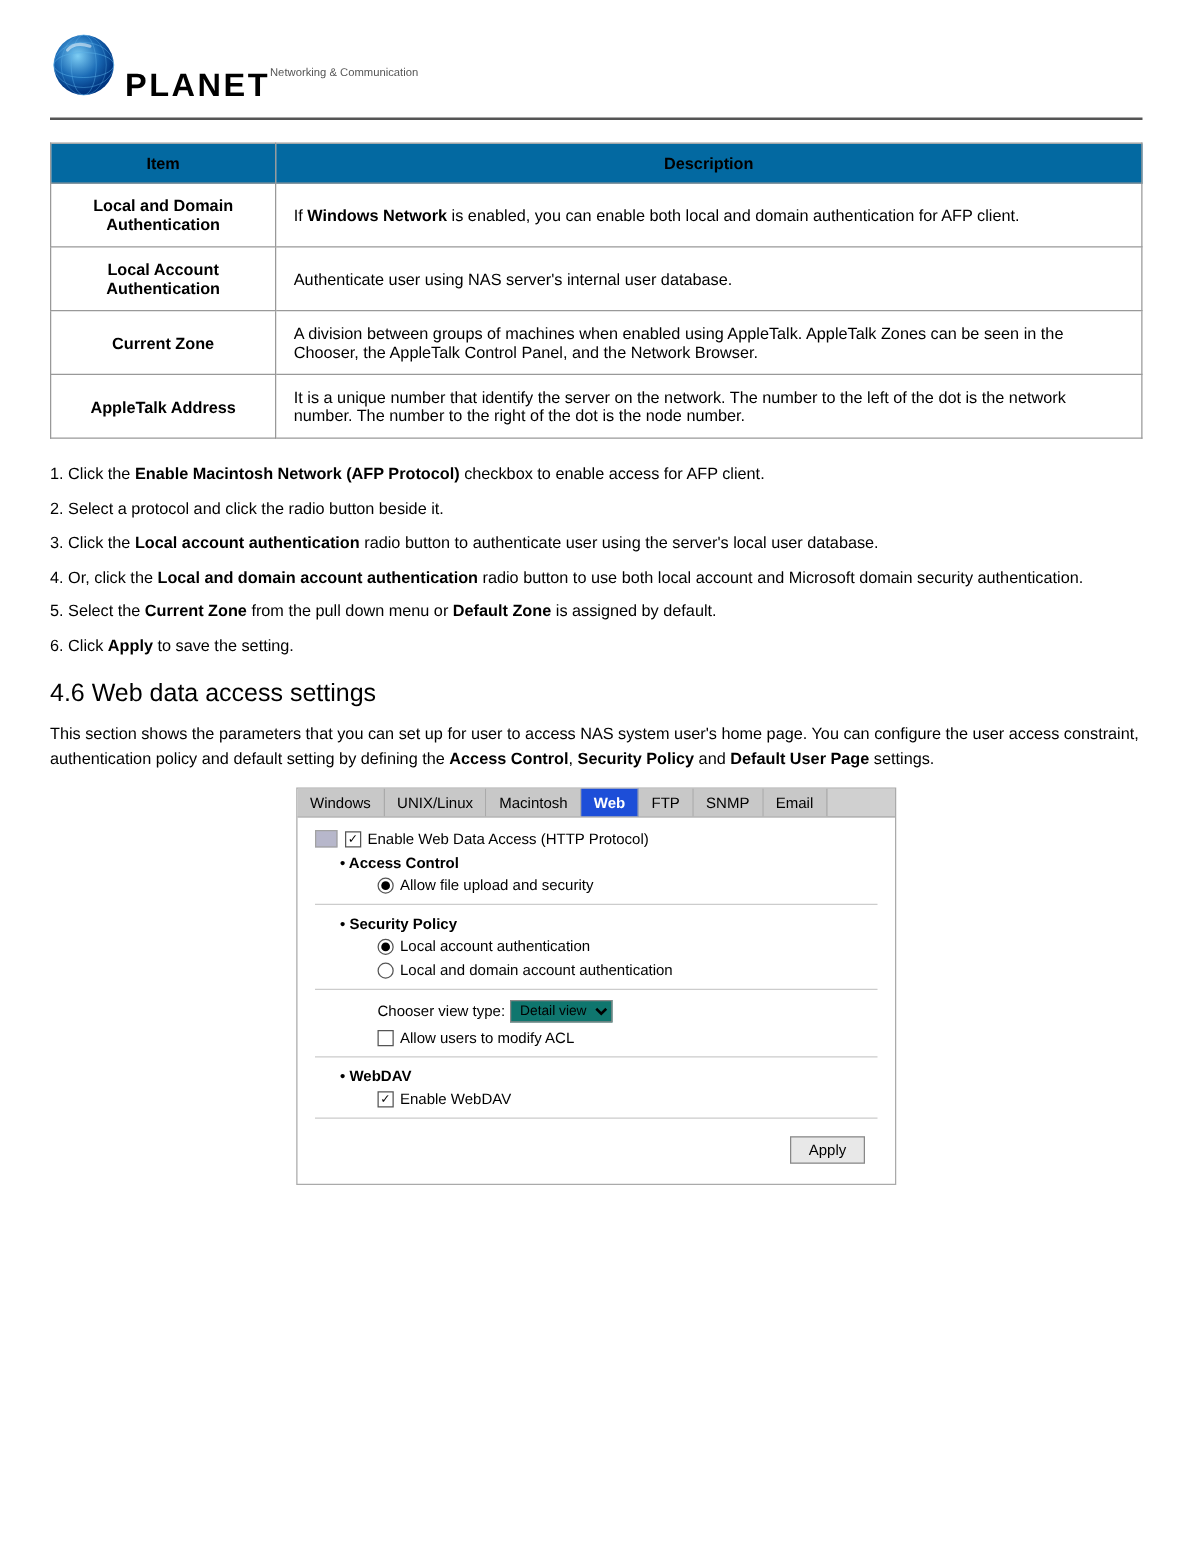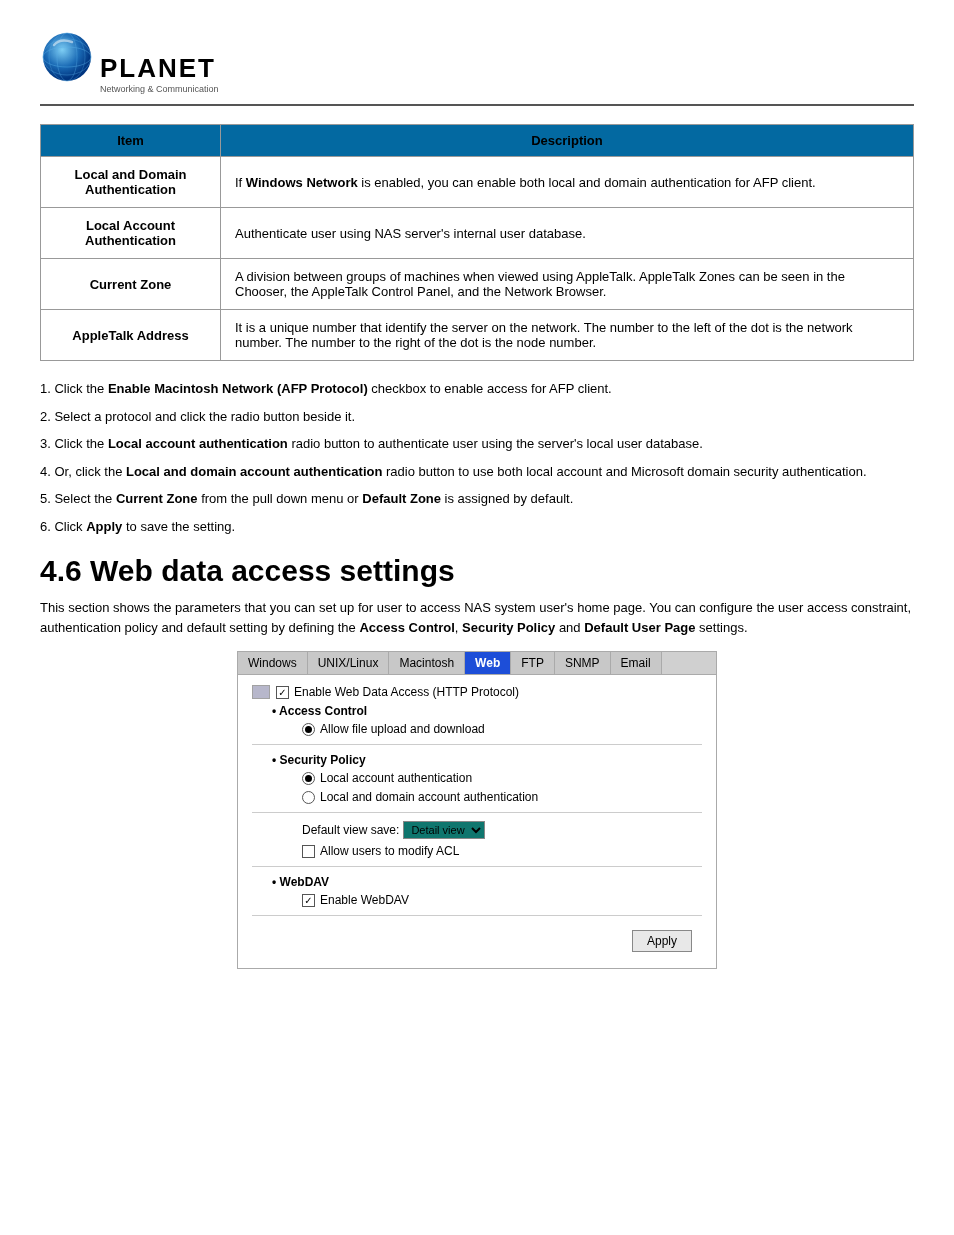--- a/index.html
+++ b/index.html
@@ -23,21 +23,20 @@
       display: flex;
       align-items: center;
     }
     .logo-globe {
       width: 54px;
       height: 54px;
       margin-right: 6px;
     }
     .logo-text {
       display: flex;
-      flex-direction: column;
       margin-top: 33px;
     }
     .logo-planet {
       font-size: 26px;
       font-weight: bold;
       letter-spacing: 2px;
       color: #000;
     }
     .logo-tagline {
       font-size: 9px;
@@ -75,22 +74,22 @@
       margin-top: 4px;
     }
     .body-para {
       margin-bottom: 8px;
       line-height: 1.5;
     }
     .body-para b { font-weight: bold; }
 
     
     .section-title {
-      font-size: 30px;
-      font-weight: bold;
+      font-size: 20px;
+      font-weight: normal;
       margin: 18px 0 10px 0;
     }
 
     
     .ui-panel {
       border: 1px solid #aaa;
       margin: 14px auto;
       width: 480px;
       background: #fff;
     }
@@ -226,21 +225,21 @@
     <tr>
       <td>Local and Domain<br>Authentication</td>
       <td>If <b>Windows Network</b> is enabled, you can enable both local and domain authentication for AFP client.</td>
     </tr>
     <tr>
       <td>Local Account<br>Authentication</td>
       <td>Authenticate user using NAS server's internal user database.</td>
     </tr>
     <tr>
       <td>Current Zone</td>
-      <td>A division between groups of machines when viewed using AppleTalk. AppleTalk Zones can be seen in the Chooser, the AppleTalk Control Panel, and the Network Browser.</td>
+      <td>A division between groups of machines when enabled using AppleTalk. AppleTalk Zones can be seen in the Chooser, the AppleTalk Control Panel, and the Network Browser.</td>
     </tr>
     <tr>
       <td>AppleTalk Address</td>
       <td>It is a unique number that identify the server on the network. The number to the left of the dot is the network number. The number to the right of the dot is the node number.</td>
     </tr>
   </tbody>
 </table>
 
 <div>
   <p class="body-para">1. Click the <b>Enable Macintosh Network (AFP Protocol)</b> checkbox to enable access for AFP client.</p>
@@ -275,41 +274,41 @@
       <span style="width:18px;height:14px;display:inline-block;margin-right:6px;background:#88a;opacity:0.6;border:1px solid #666;"></span>
       <div class="checkbox-box checked">✓</div>
       <span>Enable Web Data Access (HTTP Protocol)</span>
     </div>
 
     <div class="bullet-label">
       • <span>Access Control</span>
     </div>
     <div class="ui-row indent3">
       <div class="radio-circle selected"></div>
-      <span>Allow file upload and download</span>
+      <span>Allow file upload and security</span>
     </div>
 
     <hr class="divider-line">
 
     <div class="bullet-label">
       • <span>Security Policy</span>
     </div>
     <div class="ui-row indent3">
       <div class="radio-circle selected"></div>
       <span>Local account authentication</span>
     </div>
     <div class="ui-row indent3">
       <div class="radio-circle"></div>
       <span>Local and domain account authentication</span>
     </div>
 
     <hr class="divider-line">
 
     <div class="ui-row indent3">
-      <span>Default view save:</span>
+      <span>Chooser view type:</span>
       <select class="select-box">
         <option>Detail view</option>
         <option>List view</option>
       </select>
     </div>
     <div class="ui-row indent3">
       <div class="checkbox-box"></div>
       <span>Allow users to modify ACL</span>
     </div>
 

